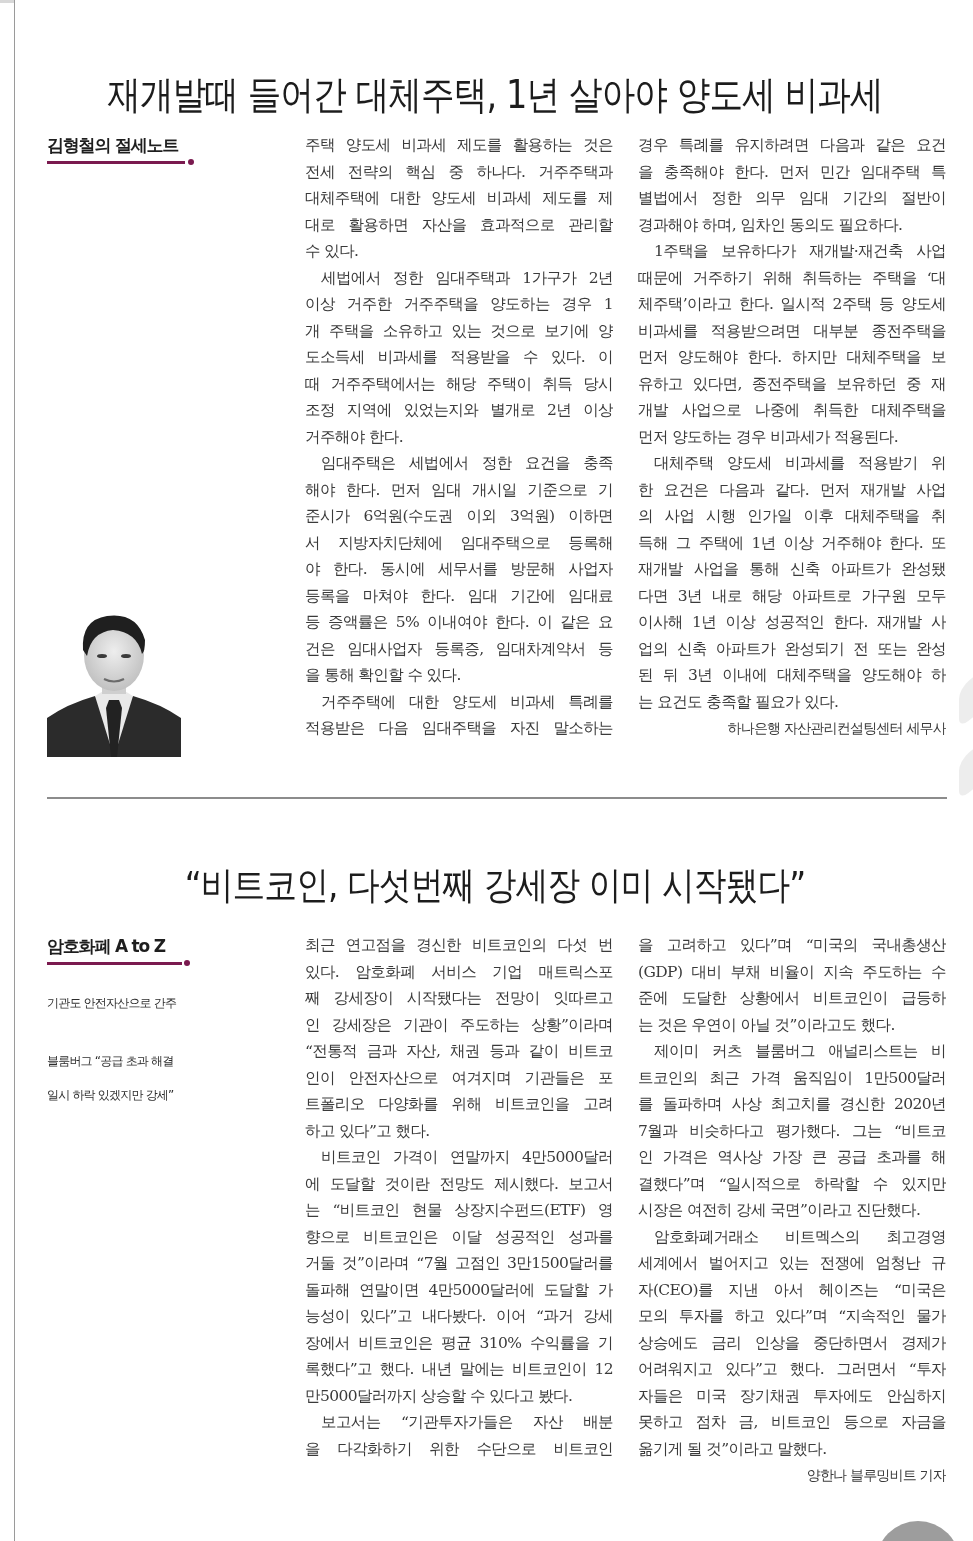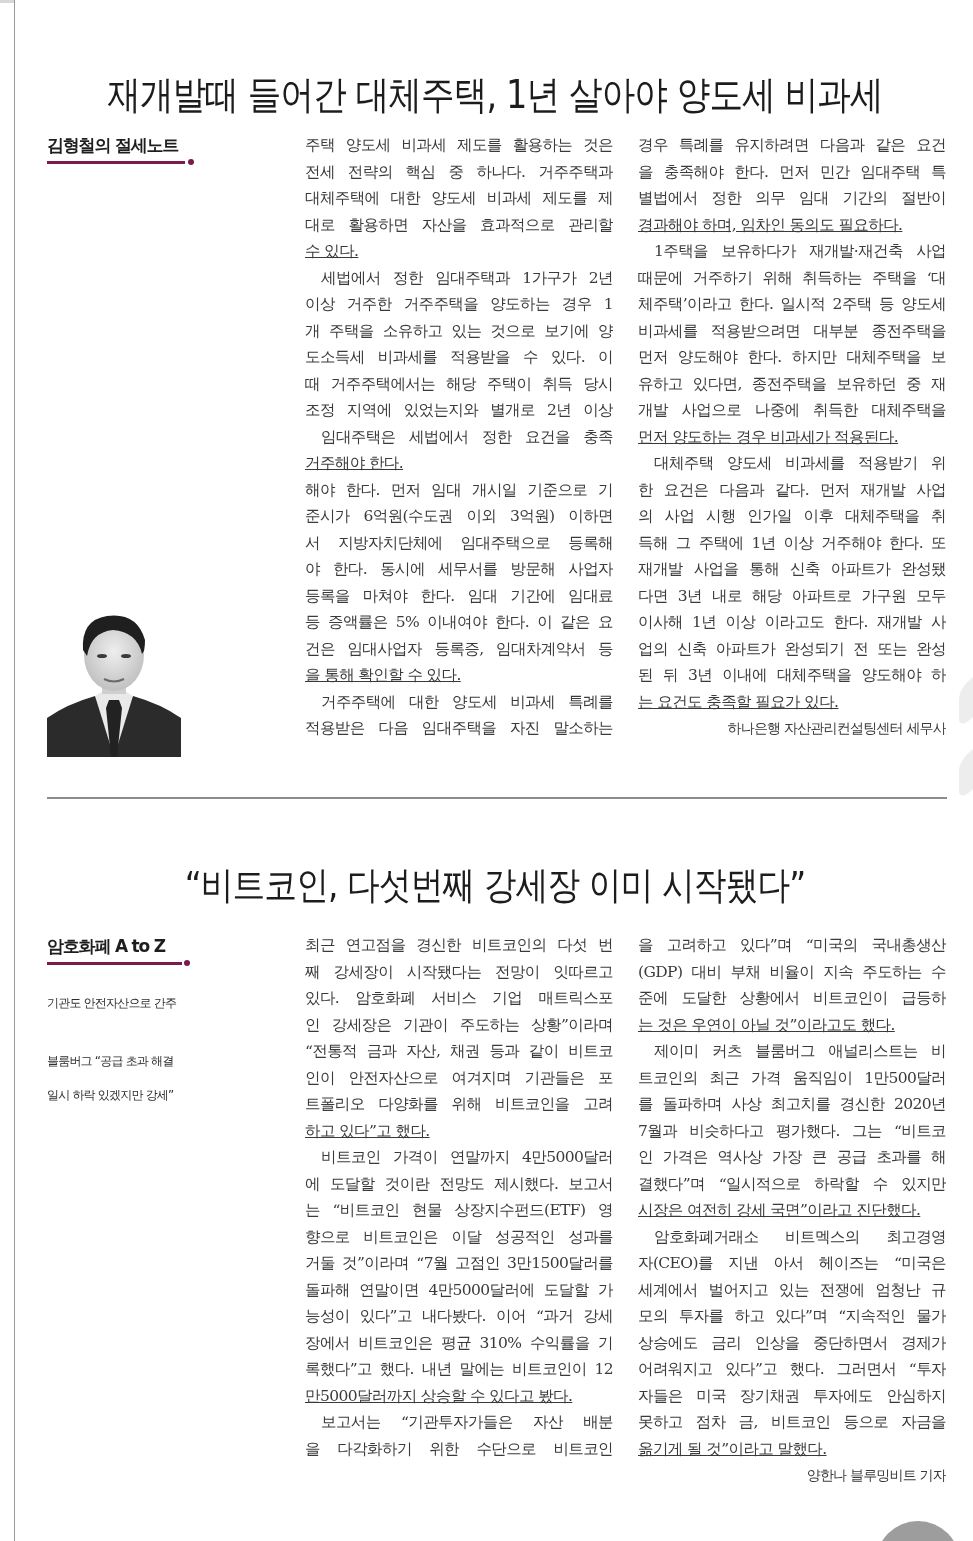--- a/index.html
+++ b/index.html
@@ -67,21 +67,21 @@
     .column {
       position: absolute;
       width: 308px;
       font-size: 15.5px;
       line-height: 26.5px;
       color: #3a3a3a;
       text-align: justify;
       letter-spacing: -0.6px;
     }
     .column .line { display: block; white-space: nowrap; text-align-last: justify; height: 26.5px; overflow: hidden; }
-    .column .line.last { text-align-last: left; text-decoration: underline; }
+    .column .line.last { text-align-last: left; }
     .column .line.indent { padding-left: 16px; }
     .column .line.byline { text-align-last: right; text-align: left; font-size: 14px; font-family: "DejaVu Sans", "Liberation Sans", sans-serif; letter-spacing: -0.8px; }
 
     .col-a1 { left: 305px; top: 132px; }
     .col-a2 { left: 638px; top: 132px; }
     .col-b1 { left: 305px; top: 932px; }
     .col-b2 { left: 638px; top: 932px; }
 
     .divider {
       position: absolute; left: 47px; top: 797px; width: 900px; height: 2px;
@@ -164,22 +164,22 @@
   <span class="line">전세 전략의 핵심 중 하나다. 거주주택과</span>
   <span class="line">대체주택에 대한 양도세 비과세 제도를 제</span>
   <span class="line">대로 활용하면 자산을 효과적으로 관리할</span>
   <span class="line last">수 있다.</span>
   <span class="line indent">세법에서 정한 임대주택과 1가구가 2년</span>
   <span class="line">이상 거주한 거주주택을 양도하는 경우 1</span>
   <span class="line">개 주택을 소유하고 있는 것으로 보기에 양</span>
   <span class="line">도소득세 비과세를 적용받을 수 있다. 이</span>
   <span class="line">때 거주주택에서는 해당 주택이 취득 당시</span>
   <span class="line">조정 지역에 있었는지와 별개로 2년 이상</span>
+  <span class="line last">거주해야 한다.</span>
   <span class="line indent">임대주택은 세법에서 정한 요건을 충족</span>
-  <span class="line last">거주해야 한다.</span>
   <span class="line">해야 한다. 먼저 임대 개시일 기준으로 기</span>
   <span class="line">준시가 6억원(수도권 이외 3억원) 이하면</span>
   <span class="line">서 지방자치단체에 임대주택으로 등록해</span>
   <span class="line">야 한다. 동시에 세무서를 방문해 사업자</span>
   <span class="line">등록을 마쳐야 한다. 임대 기간에 임대료</span>
   <span class="line">등 증액률은 5% 이내여야 한다. 이 같은 요</span>
   <span class="line">건은 임대사업자 등록증, 임대차계약서 등</span>
   <span class="line last">을 통해 확인할 수 있다.</span>
   <span class="line indent">거주주택에 대한 양도세 비과세 특례를</span>
   <span class="line">적용받은 다음 임대주택을 자진 말소하는</span>
@@ -197,21 +197,21 @@
   <span class="line">먼저 양도해야 한다. 하지만 대체주택을 보</span>
   <span class="line">유하고 있다면, 종전주택을 보유하던 중 재</span>
   <span class="line">개발 사업으로 나중에 취득한 대체주택을</span>
   <span class="line last">먼저 양도하는 경우 비과세가 적용된다.</span>
   <span class="line indent">대체주택 양도세 비과세를 적용받기 위</span>
   <span class="line">한 요건은 다음과 같다. 먼저 재개발 사업</span>
   <span class="line">의 사업 시행 인가일 이후 대체주택을 취</span>
   <span class="line">득해 그 주택에 1년 이상 거주해야 한다. 또</span>
   <span class="line">재개발 사업을 통해 신축 아파트가 완성됐</span>
   <span class="line">다면 3년 내로 해당 아파트로 가구원 모두</span>
-  <span class="line">이사해 1년 이상 이라고도 한다. 재개발 사</span>
+  <span class="line">이사해 1년 이상 성공적인 한다. 재개발 사</span>
   <span class="line">업의 신축 아파트가 완성되기 전 또는 완성</span>
   <span class="line">된 뒤 3년 이내에 대체주택을 양도해야 하</span>
   <span class="line last">는 요건도 충족할 필요가 있다.</span>
   <span class="line byline">하나은행 자산관리컨설팅센터 세무사</span>
 </div>
 
 <div class="edge-mark edge-mark-1"></div>
 <div class="edge-mark edge-mark-2"></div>
 
 <div class="divider"></div>
@@ -227,22 +227,22 @@
 <div class="subhead subhead-1">
   <span>기관도 안전자산으로 간주</span>
 </div>
 <div class="subhead subhead-2">
   <div>블룸버그 “공급 초과 해결</div>
   <div>일시 하락 있겠지만 강세”</div>
 </div>
 
 <div class="column col-b1">
   <span class="line">최근 연고점을 경신한 비트코인의 다섯 번</span>
+  <span class="line">있다. 암호화폐 서비스 기업 매트릭스포</span>
   <span class="line">째 강세장이 시작됐다는 전망이 잇따르고</span>
-  <span class="line">있다. 암호화폐 서비스 기업 매트릭스포</span>
   <span class="line">인 강세장은 기관이 주도하는 상황”이라며</span>
   <span class="line">“전통적 금과 자산, 채권 등과 같이 비트코</span>
   <span class="line">인이 안전자산으로 여겨지며 기관들은 포</span>
   <span class="line">트폴리오 다양화를 위해 비트코인을 고려</span>
   <span class="line last">하고 있다”고 했다.</span>
   <span class="line indent">비트코인 가격이 연말까지 4만5000달러</span>
   <span class="line">에 도달할 것이란 전망도 제시했다. 보고서</span>
   <span class="line">는 “비트코인 현물 상장지수펀드(ETF) 영</span>
   <span class="line">향으로 비트코인은 이달 성공적인 성과를</span>
   <span class="line">거둘 것”이라며 “7월 고점인 3만1500달러를</span>
@@ -261,22 +261,22 @@
   <span class="line">준에 도달한 상황에서 비트코인이 급등하</span>
   <span class="line last">는 것은 우연이 아닐 것”이라고도 했다.</span>
   <span class="line indent">제이미 커츠 블룸버그 애널리스트는 비</span>
   <span class="line">트코인의 최근 가격 움직임이 1만500달러</span>
   <span class="line">를 돌파하며 사상 최고치를 경신한 2020년</span>
   <span class="line">7월과 비슷하다고 평가했다. 그는 “비트코</span>
   <span class="line">인 가격은 역사상 가장 큰 공급 초과를 해</span>
   <span class="line">결했다”며 “일시적으로 하락할 수 있지만</span>
   <span class="line last">시장은 여전히 강세 국면”이라고 진단했다.</span>
   <span class="line indent">암호화폐거래소 비트멕스의 최고경영</span>
+  <span class="line">세계에서 벌어지고 있는 전쟁에 엄청난 규</span>
   <span class="line">자(CEO)를 지낸 아서 헤이즈는 “미국은</span>
-  <span class="line">세계에서 벌어지고 있는 전쟁에 엄청난 규</span>
   <span class="line">모의 투자를 하고 있다”며 “지속적인 물가</span>
   <span class="line">상승에도 금리 인상을 중단하면서 경제가</span>
   <span class="line">어려워지고 있다”고 했다. 그러면서 “투자</span>
   <span class="line">자들은 미국 장기채권 투자에도 안심하지</span>
   <span class="line">못하고 점차 금, 비트코인 등으로 자금을</span>
   <span class="line last">옮기게 될 것”이라고 말했다.</span>
   <span class="line byline">양한나 블루밍비트 기자</span>
 </div>
 
 <div class="page-fab"></div>

